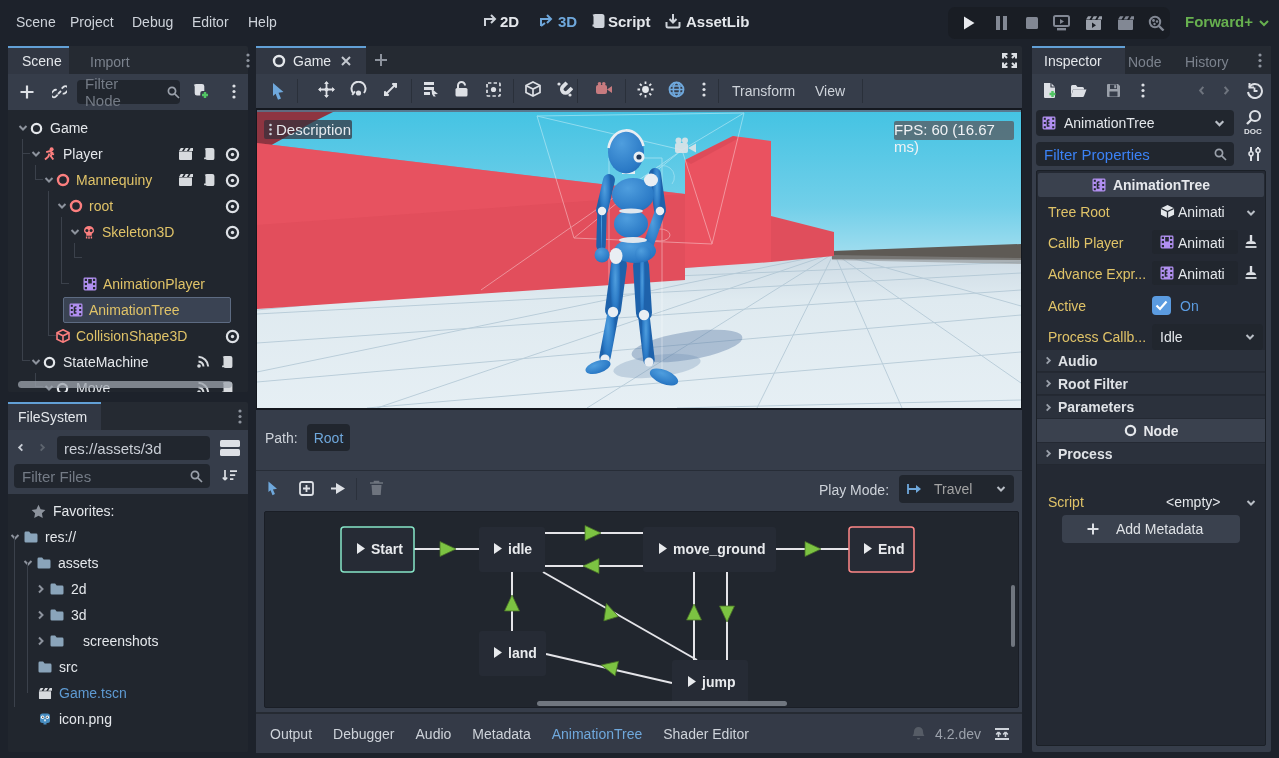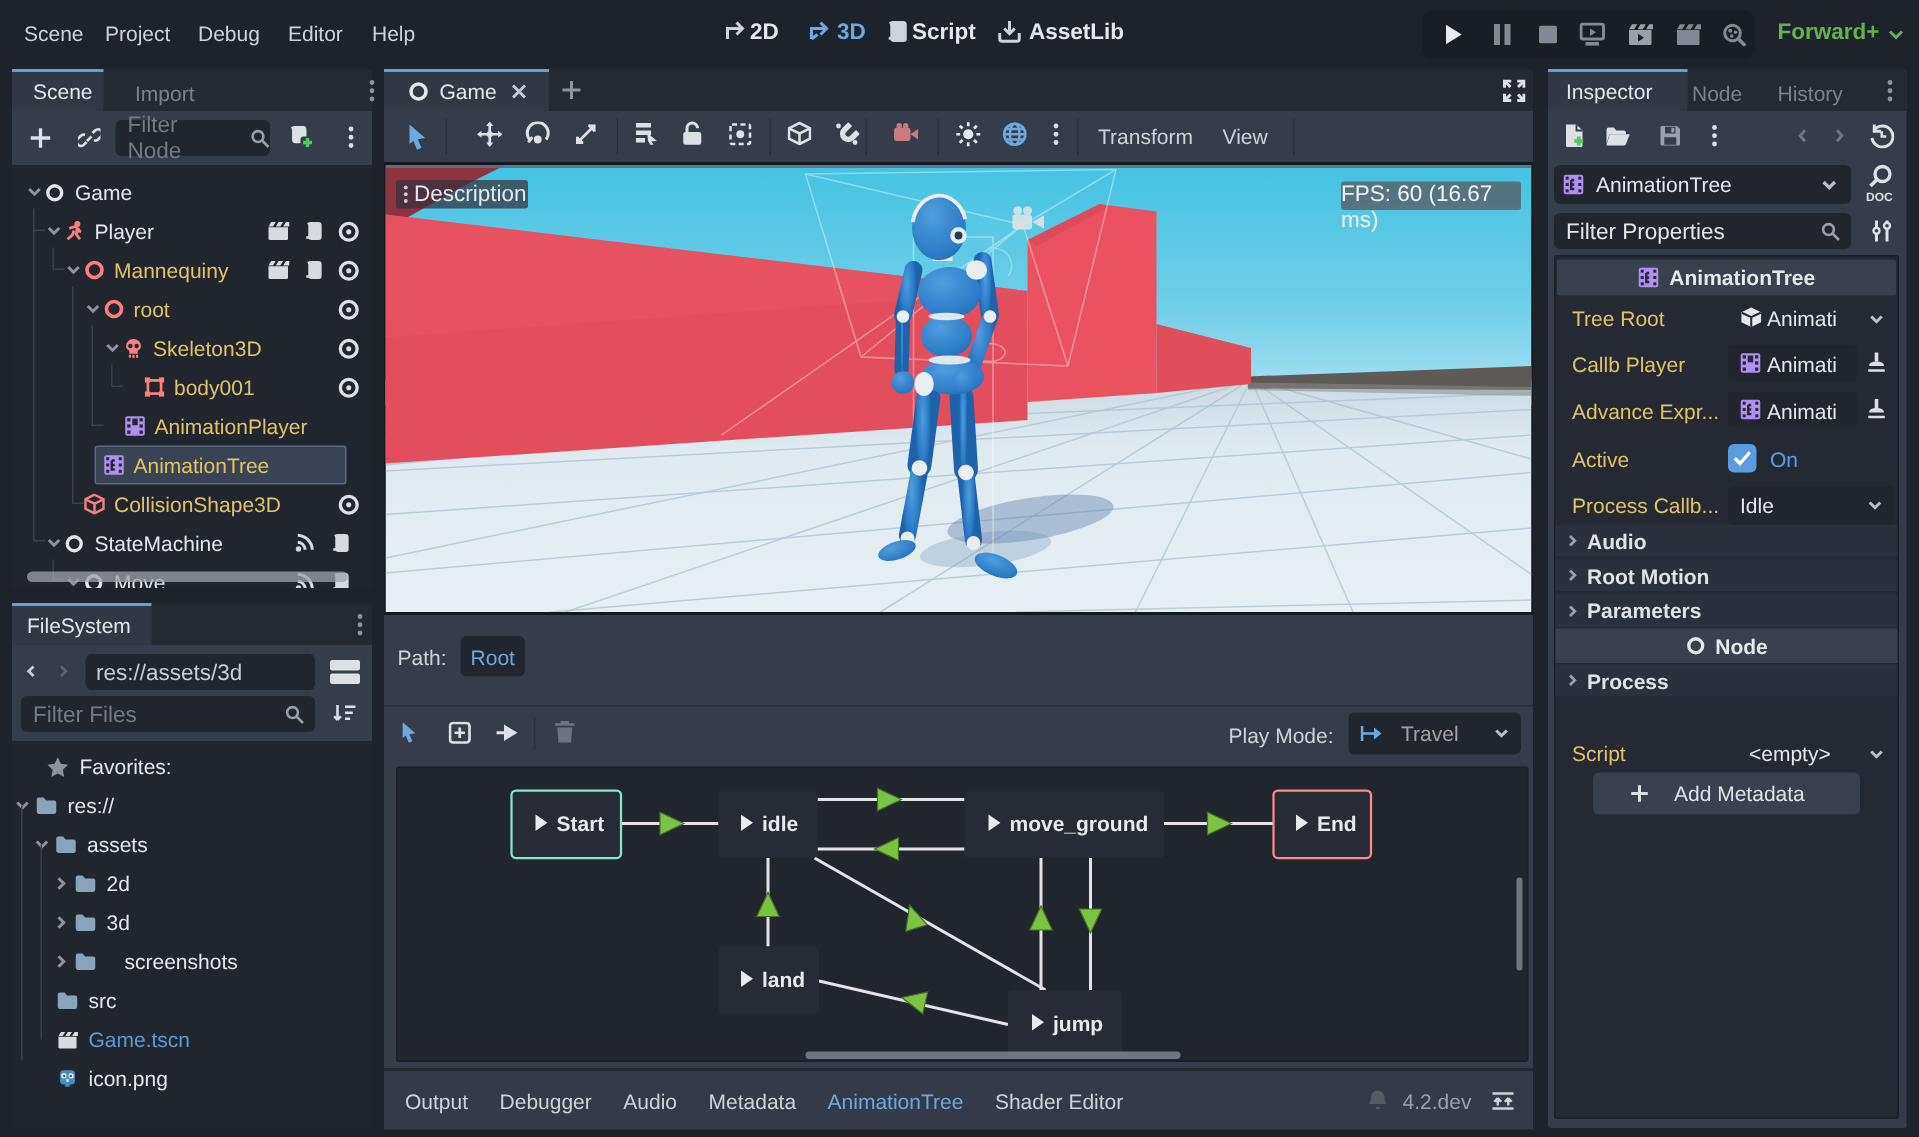--- a/index.html
+++ b/index.html
@@ -274,33 +274,20 @@
         <circle cx="4.9" cy="5.6" r="1.5" fill="#21262e"></circle>
         <circle cx="9.1" cy="5.6" r="1.5" fill="#21262e"></circle>
         <path d="M4.6 11.5 v2 M7 11.5 v2.2 M9.4 11.5 v2" stroke="#fc7f7f" stroke-width="1.4"></path>
       </svg>
     <span class="yel" style="margin-left:6px">Skeleton3D</span>
     <svg class="ic" style="margin-left:auto;margin-right:8px;color:#dde0e5" width="15" height="15">
         <use href="#eye"></use>
       </svg>
   </div>
 
-  <div class="row" style="left:0;top:135px;width:240px">
-    <svg class="ic" style="margin-left:88px" width="14" height="14" viewBox="0 0 14 14">
-        <rect x="2.6" y="2.6" width="8.8" height="8.8" fill="none" stroke="#fc7f7f" stroke-width="1.8"></rect>
-        <rect x="0.6" y="0.6" width="3.4" height="3.4" fill="#fc7f7f"></rect>
-        <rect x="10" y="0.6" width="3.4" height="3.4" fill="#fc7f7f"></rect>
-        <rect x="0.6" y="10" width="3.4" height="3.4" fill="#fc7f7f"></rect>
-        <rect x="10" y="10" width="3.4" height="3.4" fill="#fc7f7f"></rect>
-      </svg>
-    <span class="yel" style="margin-left:6px">body001</span>
-    <svg class="ic" style="margin-left:auto;margin-right:8px;color:#dde0e5" width="15" height="15">
-        <use href="#eye"></use>
-      </svg>
-  </div>
 
   <div class="row" style="left:0;top:161px;width:240px">
     <svg class="ic" style="margin-left:75px;color:#b18ff0" width="14" height="14">
         <use href="#film"></use>
       </svg>
     <span class="yel" style="margin-left:6px">AnimationPlayer</span>
   </div>
 
   <div class="a" style="left:55px;top:187px;width:168px;height:26px;background:#3a4353;border:1px solid #5d6b82;border-radius:2px"></div>
   <div class="row" style="left:0;top:187px;width:240px">
@@ -853,21 +840,21 @@
         <use href="#chevdn"></use>
       </svg>
   </div>
   <svg class="a" style="left:212px;top:63px" width="20" height="28" viewBox="0 0 20 28">
       <circle cx="11" cy="7" r="5" fill="none" stroke="#dde0e5" stroke-width="2.2"></circle>
       <path d="M7.5 10.5 L3 15" stroke="#dde0e5" stroke-width="2.4"></path>
       <text x="0" y="25" font-size="8" font-weight="bold" fill="#dde0e5" font-family="Liberation Sans,sans-serif">DOC</text>
     </svg>
 
   <div class="field" style="left:4px;top:96px;width:198px;height:24px">
-      <span class="f13" style="margin-left:8px;color:#e5e5e5">Filter Properties</span>
+      <span class="f13" style="margin-left:8px;color:#3b82f6">Filter Properties</span>
       <svg class="ic" style="margin-left:auto;margin-right:7px" width="13" height="13" viewBox="0 0 13 13">
         <circle cx="5" cy="5" r="3.6" fill="none" stroke="#9aa0aa" stroke-width="1.7"></circle>
         <path d="M7.8 7.8 L12 12" stroke="#9aa0aa" stroke-width="1.7"></path>
       </svg>
     </div>
   <svg class="a" style="left:215px;top:100px" width="15" height="16" viewBox="0 0 15 16">
       <path d="M4 1 v5 M4 9.5 v5.5 M11 1 v2 M11 6.5 v8.5" stroke="#dde0e5" stroke-width="2"></path>
       <circle cx="4" cy="7.8" r="2" fill="none" stroke="#dde0e5" stroke-width="1.6"></circle>
       <circle cx="11" cy="4.5" r="2" fill="none" stroke="#dde0e5" stroke-width="1.6"></circle>
     </svg>
@@ -928,21 +915,21 @@
   <div class="a" style="left:5px;top:304px;width:228px;height:22px;background:#2b313c;border-bottom:1px solid #232831;display:flex;align-items:center">
       <svg class="ic" style="margin-left:6px;color:#9aa0aa" width="11" height="11">
         <use href="#chevrt"></use>
       </svg>
       <span class="f14 b" style="margin-left:4px;color:#dfe2e6">Audio</span>
     </div>
   <div class="a" style="left:5px;top:327px;width:228px;height:22px;background:#2b313c;border-bottom:1px solid #232831;display:flex;align-items:center">
       <svg class="ic" style="margin-left:6px;color:#9aa0aa" width="11" height="11">
         <use href="#chevrt"></use>
       </svg>
-      <span class="f14 b" style="margin-left:4px;color:#dfe2e6">Root Motion</span>
+      <span class="f14 b" style="margin-left:4px;color:#dfe2e6">Root Filter</span>
     </div>
   <div class="a" style="left:5px;top:350px;width:228px;height:22px;background:#2b313c;display:flex;align-items:center">
       <svg class="ic" style="margin-left:6px;color:#9aa0aa" width="11" height="11">
         <use href="#chevrt"></use>
       </svg>
       <span class="f14 b" style="margin-left:4px;color:#dfe2e6">Parameters</span>
     </div>
   <div class="a" style="left:5px;top:373px;width:228px;height:23px;background:#3a414e;display:flex;align-items:center;justify-content:center">
       <svg class="ic" style="color:#e4e7eb" width="13" height="13">
         <use href="#ncirc"></use>

